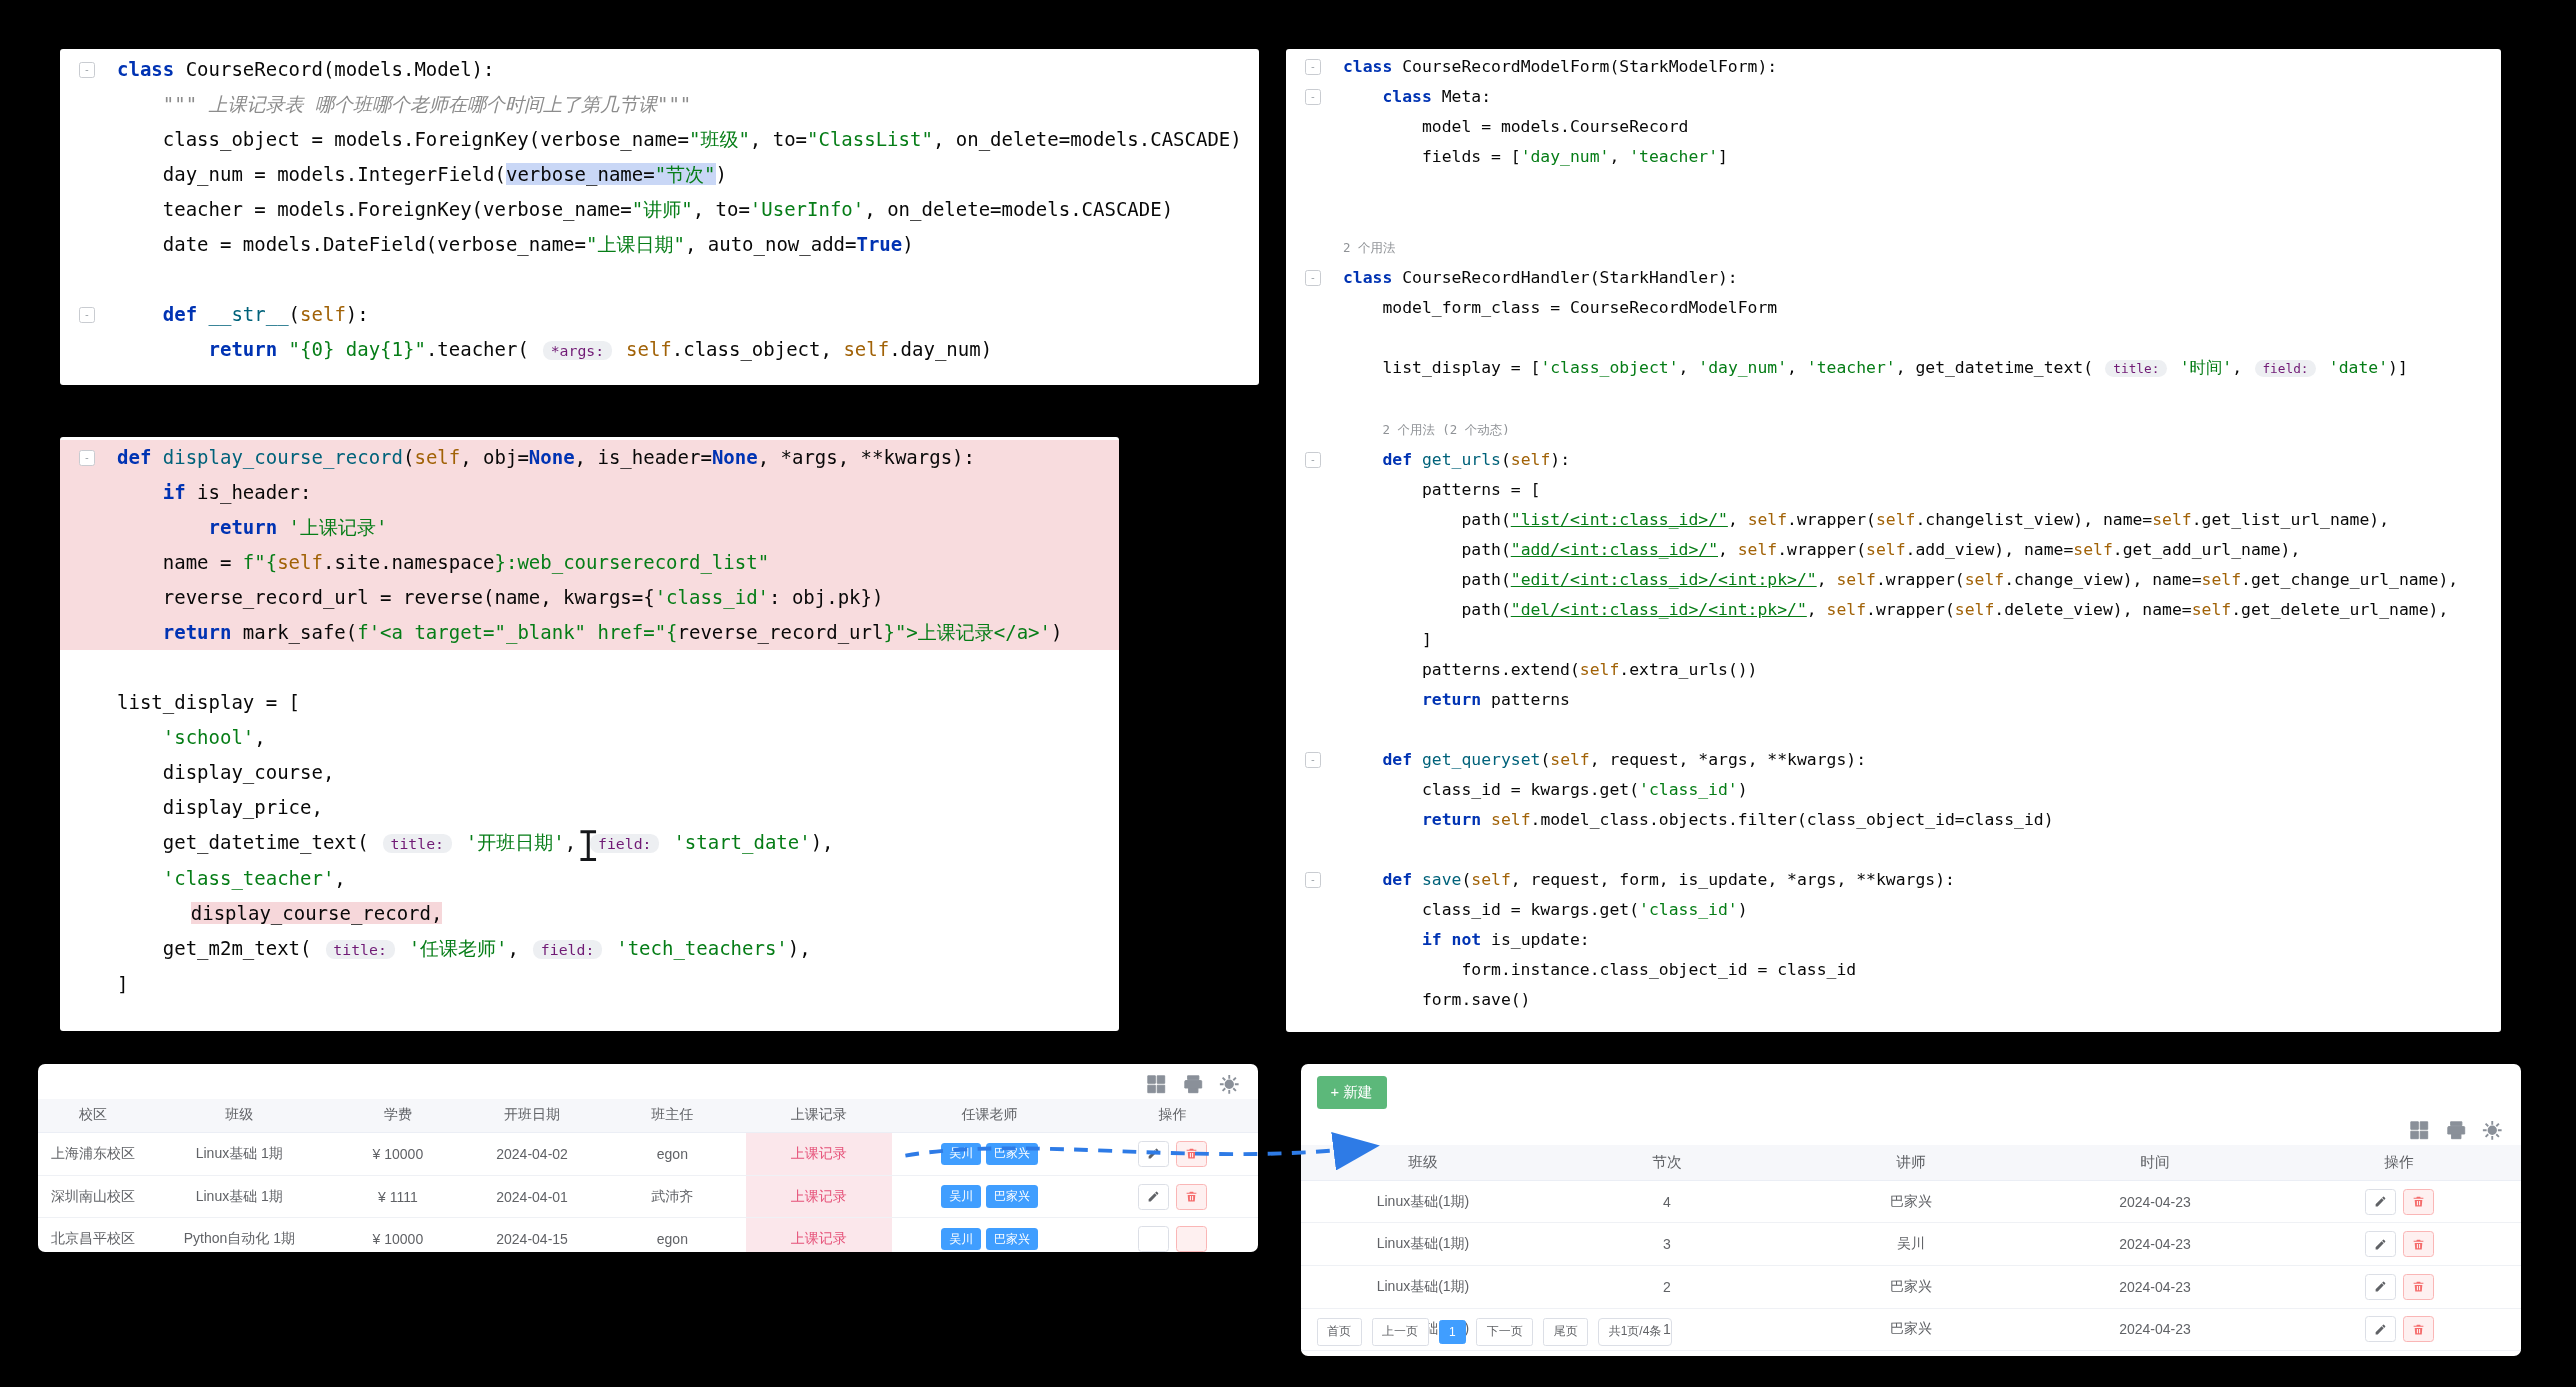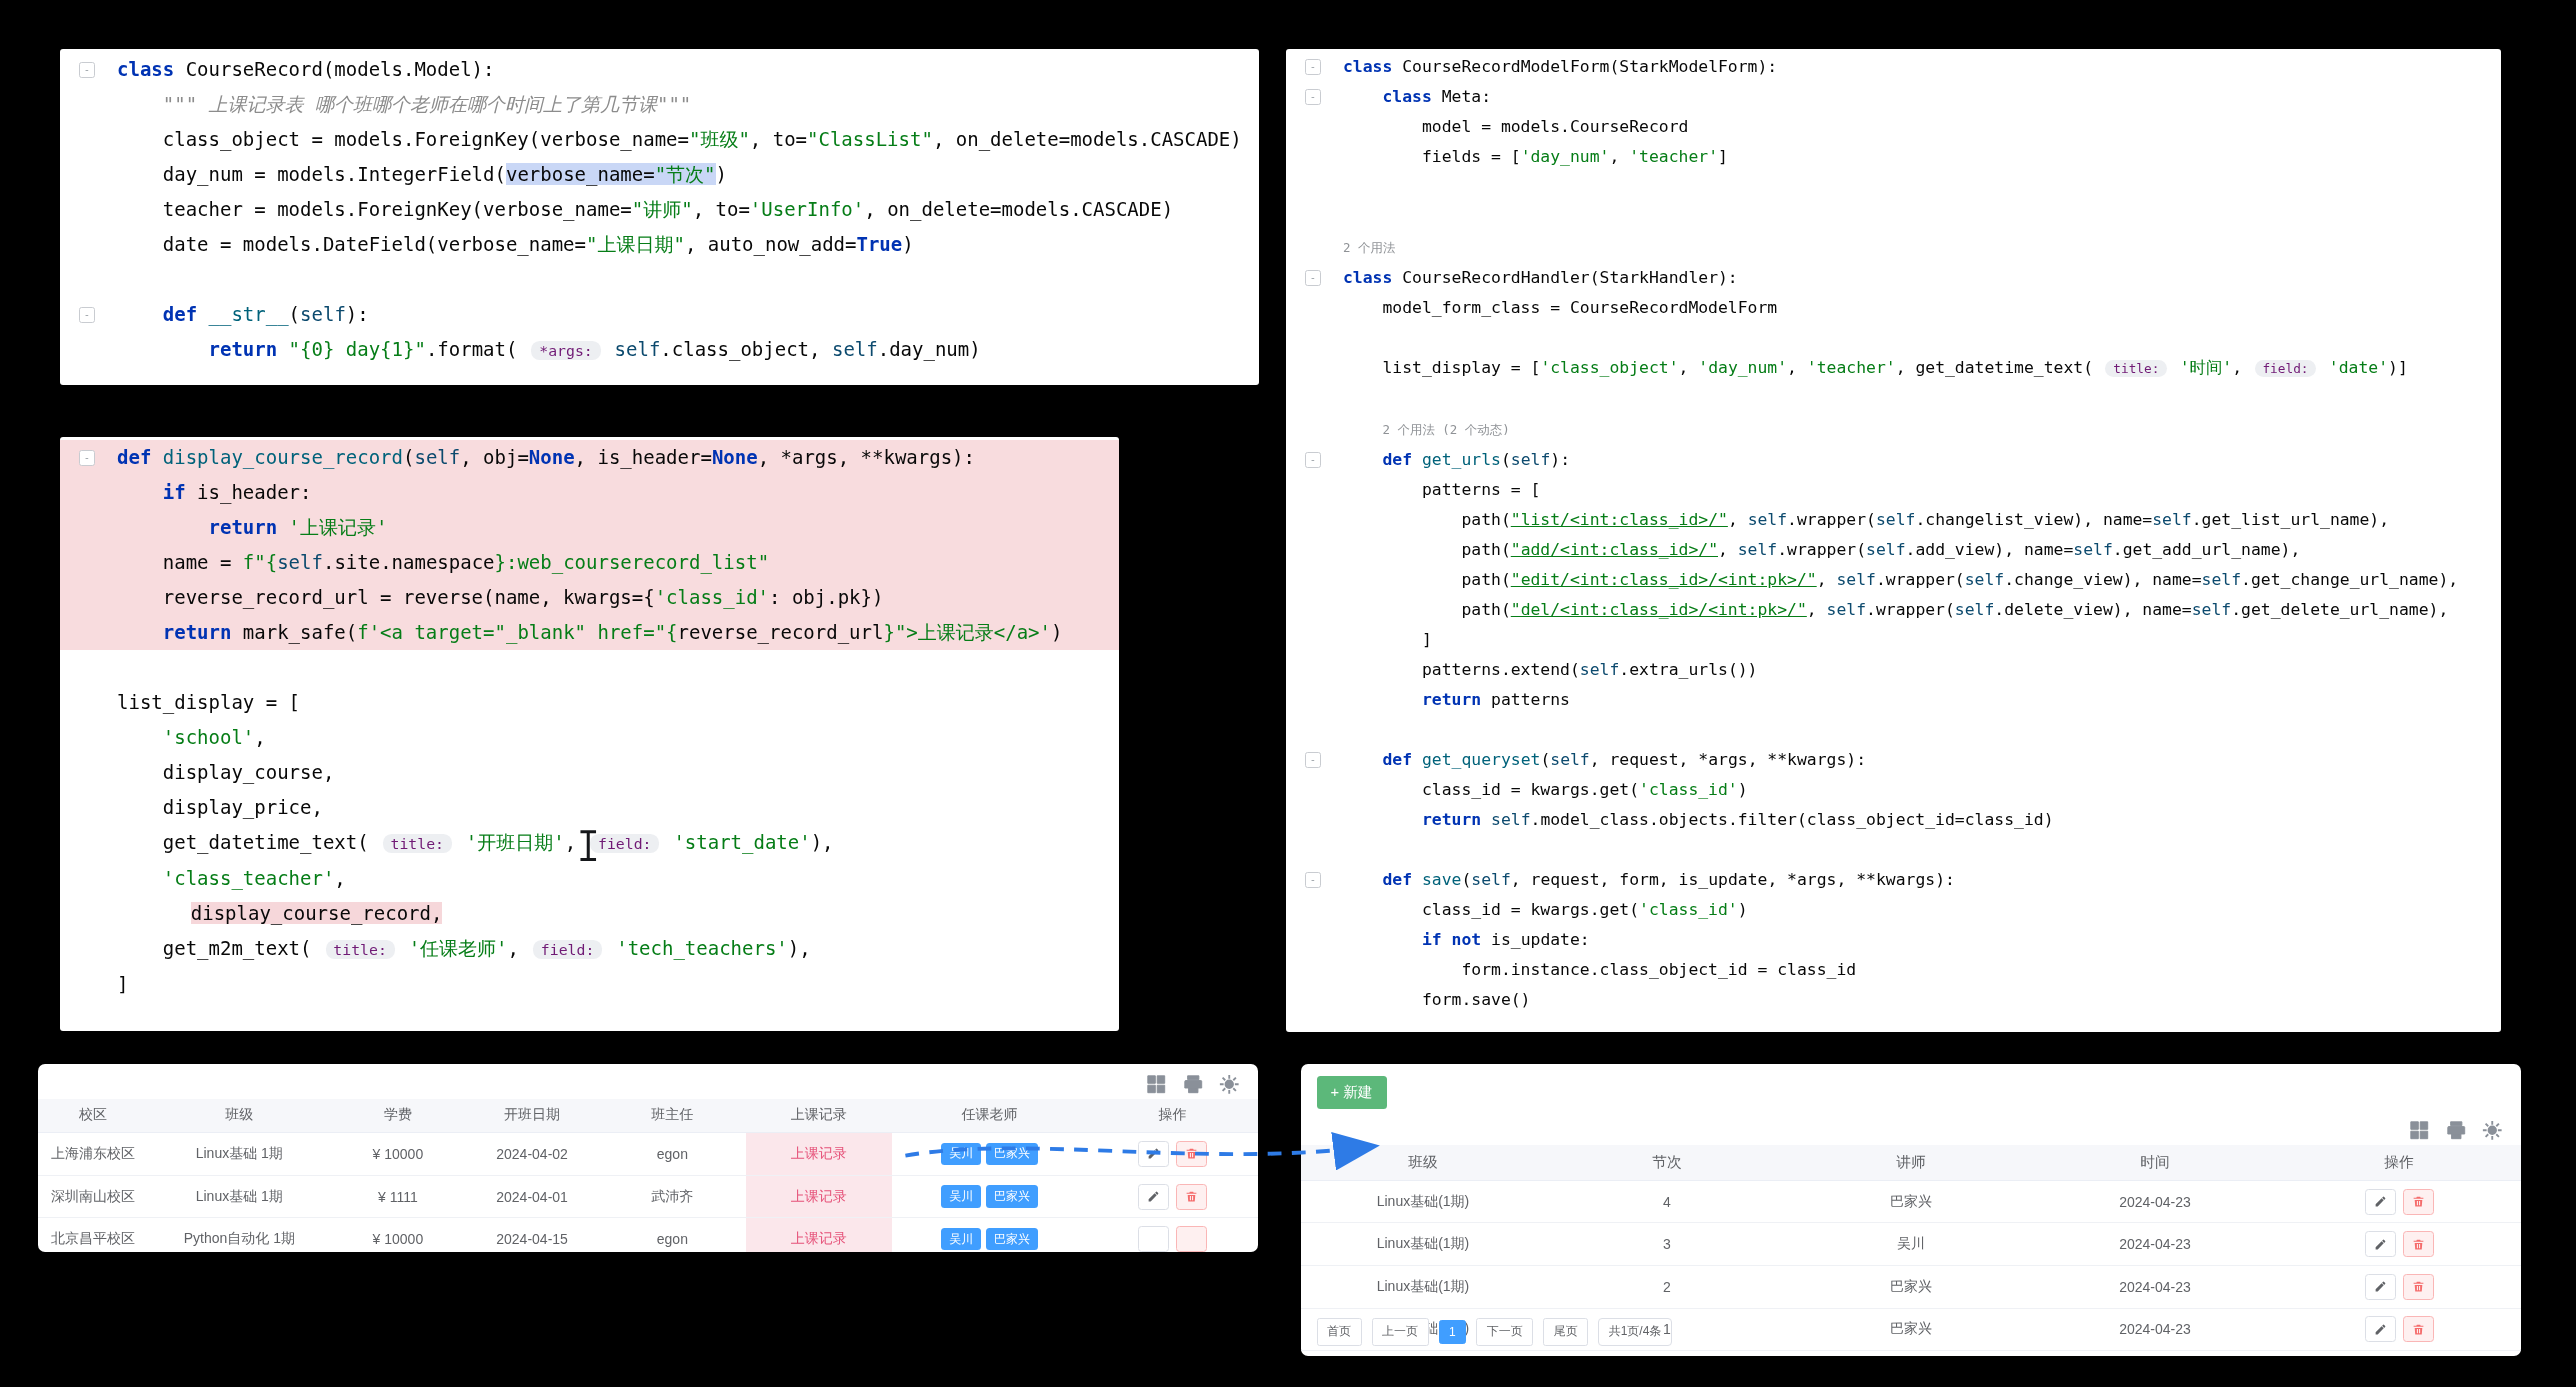--- a/index.html
+++ b/index.html
@@ -12,21 +12,21 @@
   .code-panel .code-line{position:relative;white-space:pre;color:#080808;
               font-family:"DejaVu Sans Mono", monospace;font-size:19px;line-height:35px;
               padding-left:57px;padding-right:12px;}
   .code-panel.code-sm .code-line{font-size:16.4px;line-height:30px;}
   .code-line.pink{background:#F8DCDE;}
   .tk-p{color:#080808;}
   .tk-k{color:#0033B3;font-weight:bold;}
   .tk-s{color:#067D17;}
   .tk-sl{color:#067D17;text-decoration:underline;}
   .tk-d{color:#8C8C8C;font-style:italic;}
-  .tk-sf{color:#0c4a6e;}
+  .tk-sf{color:#a16207;}
   .tk-fn{color:#00627A;}
   .tk-h{background:#EDEFF2;color:#701a75;border-radius:8.6px;padding:0.9px 7.8px;margin:0 2.6px;font-size:0.78em;}
   .tk-u{color:#8F9296;font-size:0.76em;}
   .tk-hl{background:#F6D7DA;margin-left:28px;}
   .tk-sel{background:#C9D7F6;}
   .tk-sels{background:#C9D7F6;color:#067D17;}
   .fold{position:absolute;left:19px;top:50%;width:14px;height:14px;margin-top:-7.8px;
         border:0.9px solid #C9CCD1;border-radius:2.6px;color:#9aa0a6;font-size:10.4px;
         line-height:12px;text-align:center;background:#fff;}
   .fold::after{content:"-";}
@@ -74,21 +74,21 @@
 
   <div class="code-panel" style="left:60px;top:49px;width:1199px;height:333px;">
       <div class="code-line"><span class="fold"></span><span class="tk-k">class </span><span class="tk-p">CourseRecord(models.Model):</span></div>
       <div class="code-line"><span class="tk-p">    </span><span class="tk-d">""" 上课记录表 哪个班哪个老师在哪个时间上了第几节课"""</span></div>
       <div class="code-line"><span class="tk-p">    class_object = models.ForeignKey(verbose_name=</span><span class="tk-s">"班级"</span><span class="tk-p">, to=</span><span class="tk-s">"ClassList"</span><span class="tk-p">, on_delete=models.CASCADE)</span></div>
       <div class="code-line"><span class="tk-p">    day_num = models.IntegerField(</span><span class="tk-sel">verbose_name=</span><span class="tk-sels">"节次"</span><span class="tk-p">)</span></div>
       <div class="code-line"><span class="tk-p">    teacher = models.ForeignKey(verbose_name=</span><span class="tk-s">"讲师"</span><span class="tk-p">, to=</span><span class="tk-s">'UserInfo'</span><span class="tk-p">, on_delete=models.CASCADE)</span></div>
       <div class="code-line"><span class="tk-p">    date = models.DateField(verbose_name=</span><span class="tk-s">"上课日期"</span><span class="tk-p">, auto_now_add=</span><span class="tk-k">True</span><span class="tk-p">)</span></div>
       <div class="code-line">&nbsp;</div>
       <div class="code-line"><span class="fold"></span><span class="tk-p">    </span><span class="tk-k">def </span><span class="tk-fn">__str__</span><span class="tk-p">(</span><span class="tk-sf">self</span><span class="tk-p">):</span></div>
-      <div class="code-line"><span class="tk-p">        </span><span class="tk-k">return </span><span class="tk-s">"{0} day{1}"</span><span class="tk-p">.format( </span><span class="tk-h">*args:</span><span class="tk-p"> </span><span class="tk-sf">self</span><span class="tk-p">.class_object, </span><span class="tk-sf">self</span><span class="tk-p">.day_num)</span></div>
+      <div class="code-line"><span class="tk-p">        </span><span class="tk-k">return </span><span class="tk-s">"{0} day{1}"</span><span class="tk-p">.teacher( </span><span class="tk-h">*args:</span><span class="tk-p"> </span><span class="tk-sf">self</span><span class="tk-p">.class_object, </span><span class="tk-sf">self</span><span class="tk-p">.day_num)</span></div>
     </div>
 
   <div class="code-panel" style="left:60px;top:437px;width:1059px;height:591px;">
       <div class="code-line pink"><span class="fold"></span><span class="tk-k">def </span><span class="tk-fn">display_course_record</span><span class="tk-p">(</span><span class="tk-sf">self</span><span class="tk-p">, obj=</span><span class="tk-k">None</span><span class="tk-p">, is_header=</span><span class="tk-k">None</span><span class="tk-p">, *args, **kwargs):</span></div>
       <div class="code-line pink"><span class="tk-p">    </span><span class="tk-k">if</span><span class="tk-p"> is_header:</span></div>
       <div class="code-line pink"><span class="tk-p">        </span><span class="tk-k">return </span><span class="tk-s">'上课记录'</span></div>
       <div class="code-line pink"><span class="tk-p">    name = </span><span class="tk-s">f"{</span><span class="tk-sf">self</span><span class="tk-p">.site.namespace</span><span class="tk-s">}:web_courserecord_list"</span></div>
       <div class="code-line pink"><span class="tk-p">    reverse_record_url = reverse(name, kwargs={</span><span class="tk-s">'class_id'</span><span class="tk-p">: obj.pk})</span></div>
       <div class="code-line pink"><span class="tk-p">    </span><span class="tk-k">return </span><span class="tk-p">mark_safe(</span><span class="tk-s">f'&lt;a target="_blank" href="{</span><span class="tk-p">reverse_record_url</span><span class="tk-s">}"&gt;上课记录&lt;/a&gt;'</span><span class="tk-p">)</span></div>
       <div class="code-line">&nbsp;</div>

